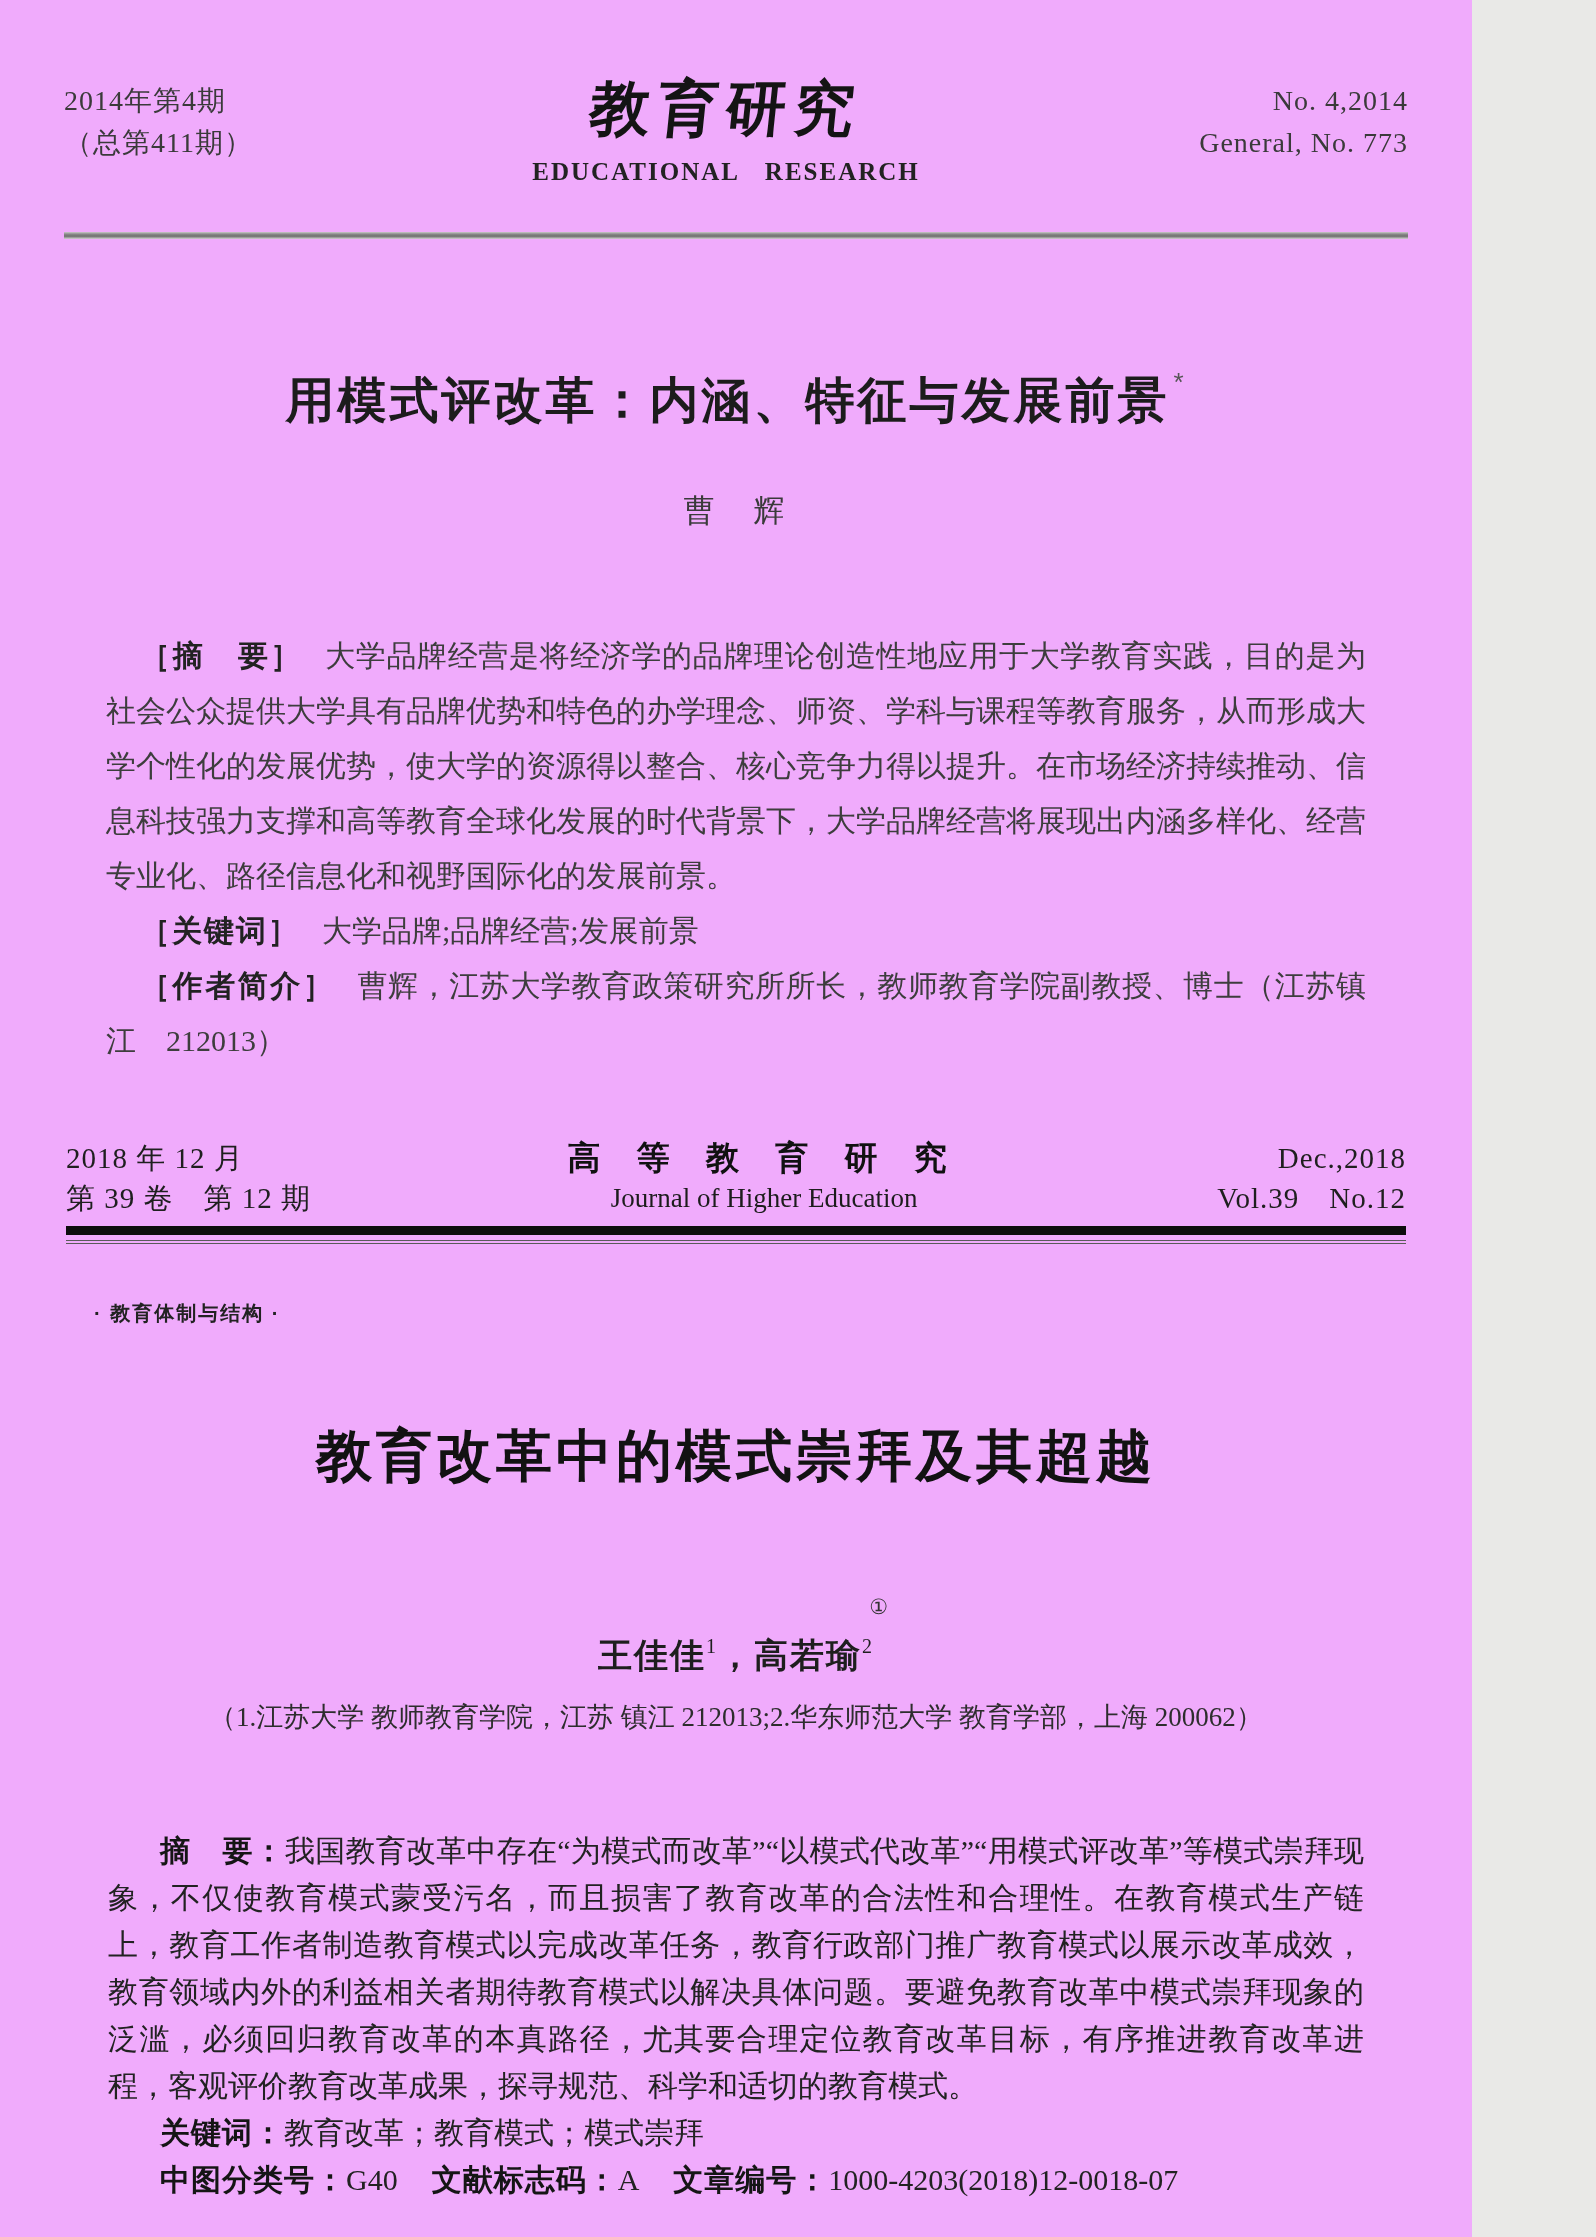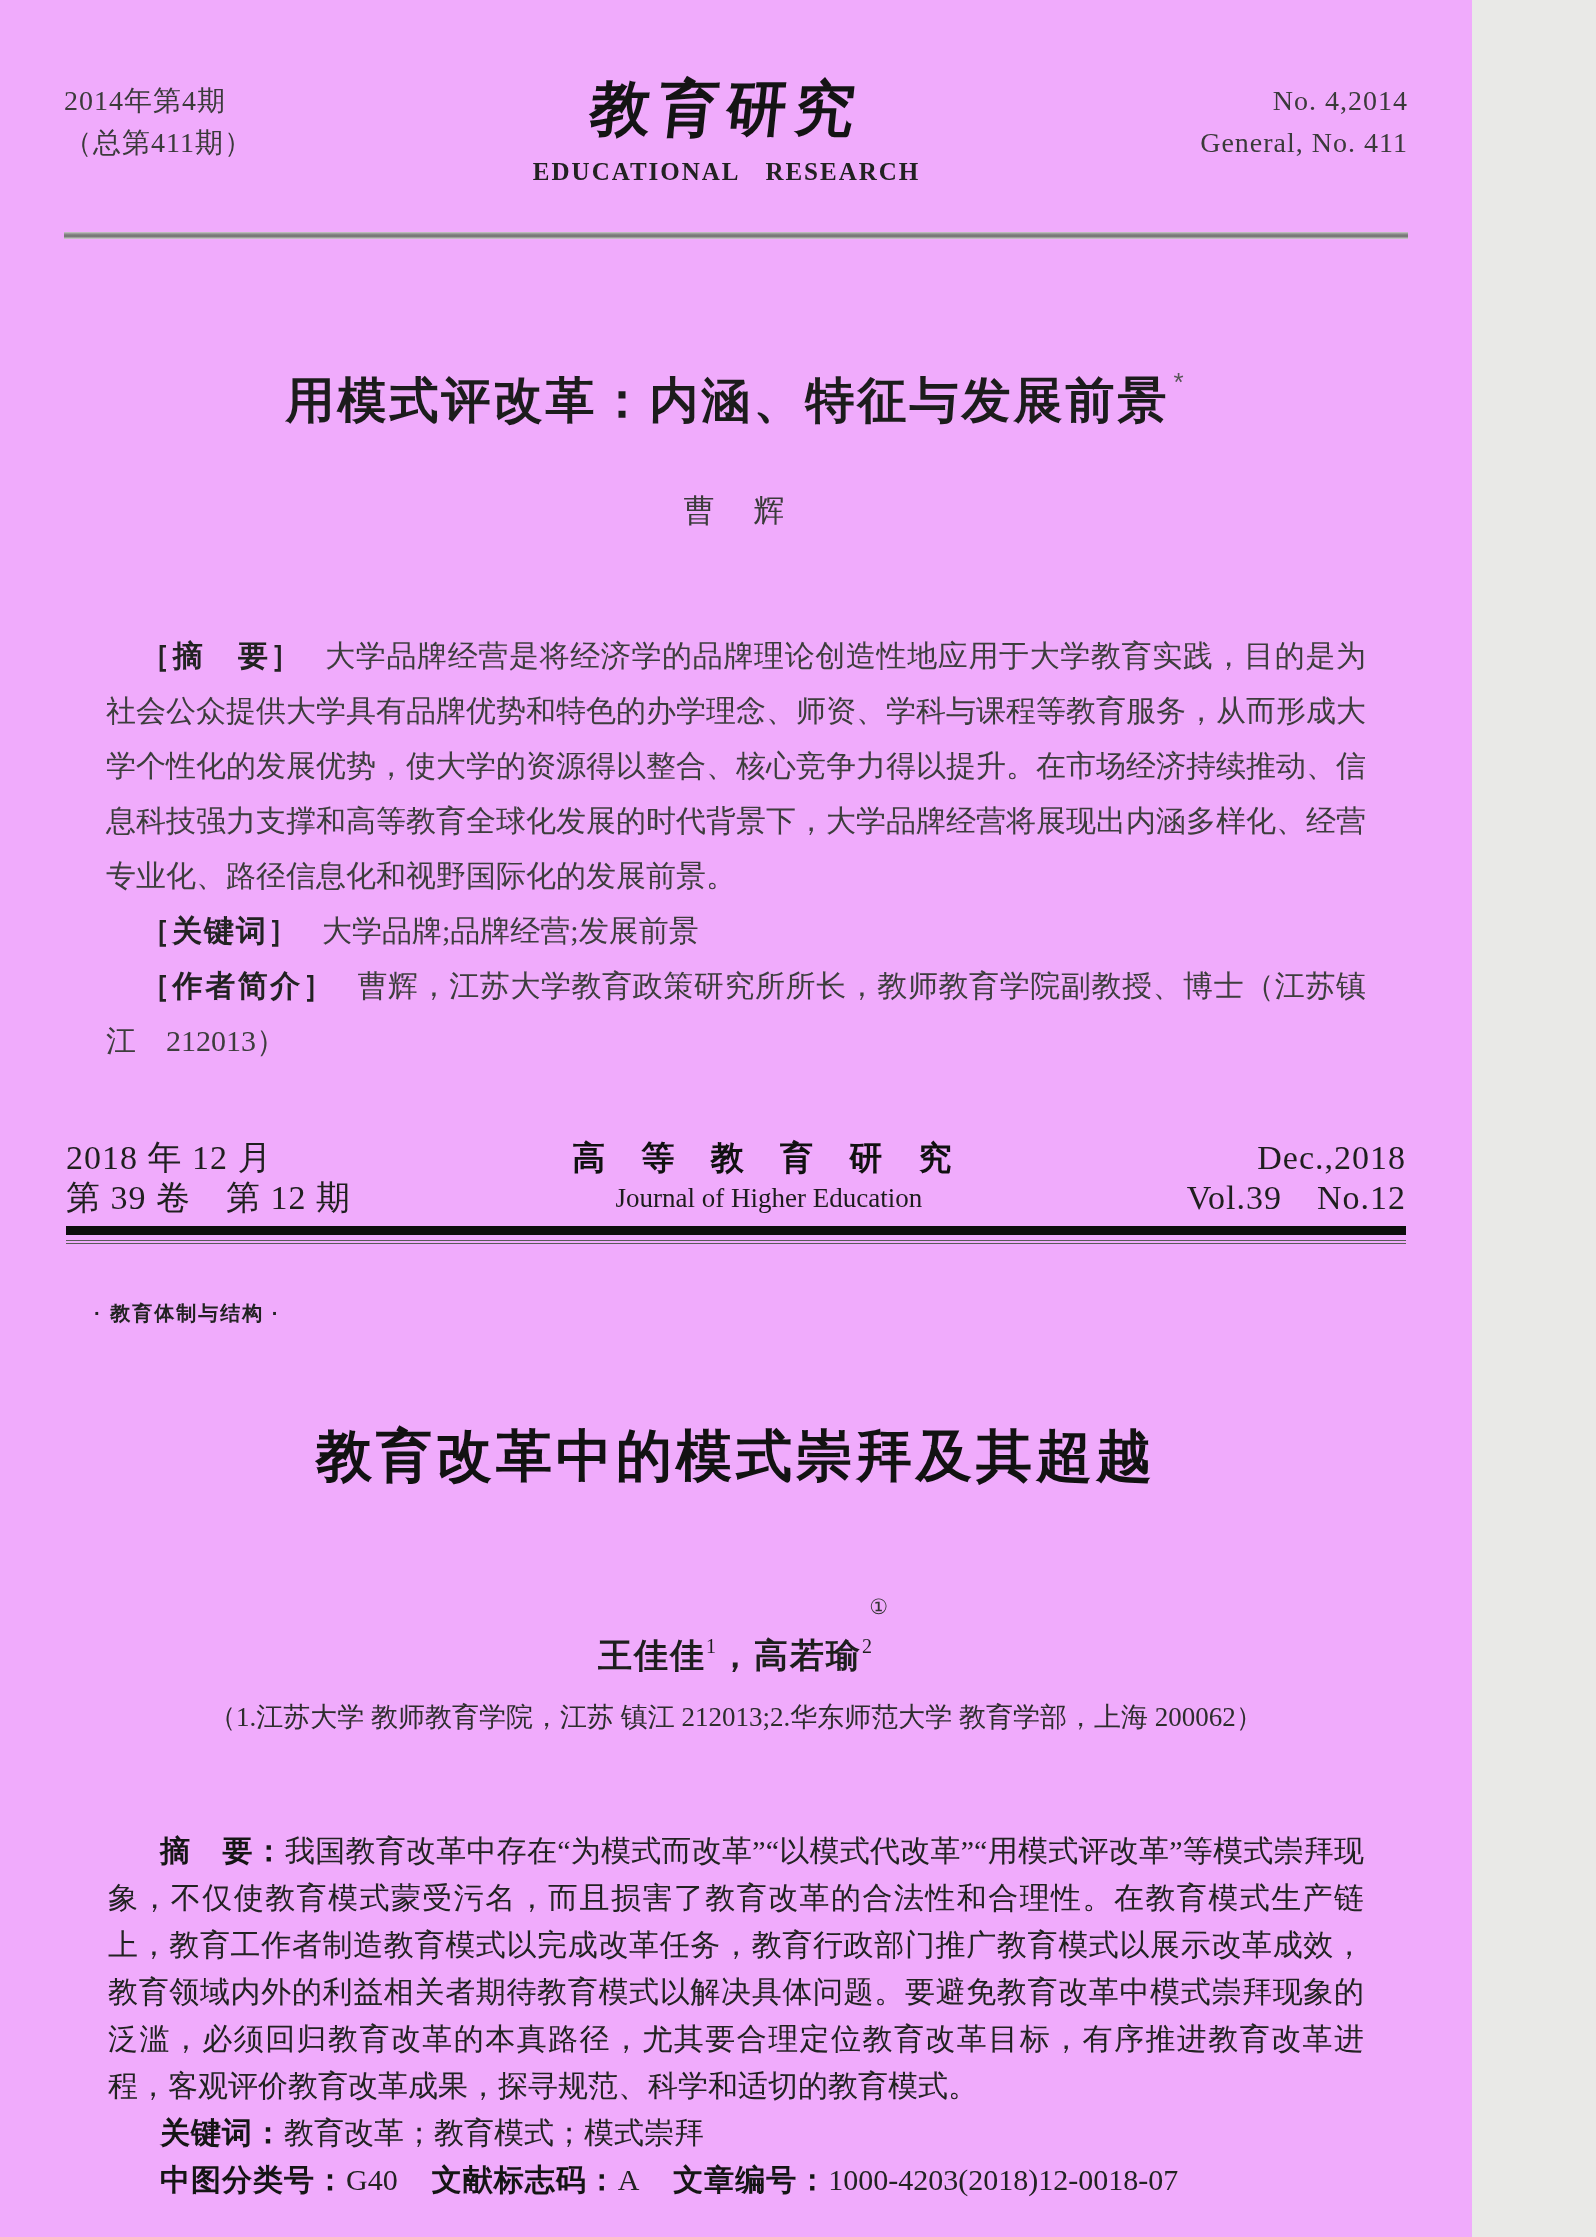--- a/index.html
+++ b/index.html
@@ -53,21 +53,21 @@
     font-size: 30px; line-height: 55px; text-align: justify;
     text-indent: 34px; color: #3d3d3d;
   }
   .lbl {
     font-weight: 700; color: #222; margin-right: 22px; letter-spacing: 2px;
     font-family: "Liberation Sans", "DejaVu Sans", sans-serif;
   }
 
   
   .masthead-2 { margin-top: 70px; padding: 0 66px; }
-  .m2-small { font-size: 34px; line-height: 40px; color: #1f1f1f; letter-spacing: 1px; }
+  .m2-small { font-size: 29px; line-height: 40px; color: #1f1f1f; letter-spacing: 1px; }
   .m2-cn { font-size: 33px; font-weight: 700; color: #111; letter-spacing: 14px; line-height: 40px; }
   .m2-en { font-size: 27px; color: #1c1c1c; line-height: 40px; }
   .rule-black { height: 9px; background: #0d0d0d; margin: 8px 66px 0 66px; }
   .rule-thin  { height: 4px; border-top: 1px solid #5a5a5a; border-bottom: 1px solid #5a5a5a; margin: 5px 66px 0 66px; }
 
   
   .section-label {
     margin: 56px 0 0 94px; font-size: 20px; font-weight: 700; color: #222;
     letter-spacing: 2px; font-family: "Liberation Sans", "DejaVu Sans", sans-serif;
   }
@@ -109,21 +109,21 @@
     <div class="mast-col mast-left">
       <div class="m1-small">2014年第4期</div>
       <div class="m1-small">（总第411期）</div>
     </div>
     <div class="mast-col mast-center">
       <div class="logo-cn">教育研究</div>
       <div class="logo-en">EDUCATIONAL RESEARCH</div>
     </div>
     <div class="mast-col mast-right">
       <div class="m1-small">No. 4,2014</div>
-      <div class="m1-small">General, No. 411</div>
+      <div class="m1-small">General, No. 773</div>
     </div>
   </header>
   <div class="rule-gray"></div>
 
   <section>
     <h1 class="title1"><span>用模式评改革：内涵、特征与发展前景</span><span class="title-mark">*</span></h1>
     <div class="author1">曹　辉</div>
 
     <div class="abstract1">
       <p class="para"><span class="lbl">［摘　要］</span><span>大学品牌经营是将经济学的品牌理论创造性地应用于大学教育实践，目的是为社会公众提供大学具有品牌优势和特色的办学理念、师资、学科与课程等教育服务，从而形成大学个性化的发展优势，使大学的资源得以整合、核心竞争力得以提升。在市场经济持续推动、信息科技强力支撑和高等教育全球化发展的时代背景下，大学品牌经营将展现出内涵多样化、经营专业化、路径信息化和视野国际化的发展前景。</span></p>

